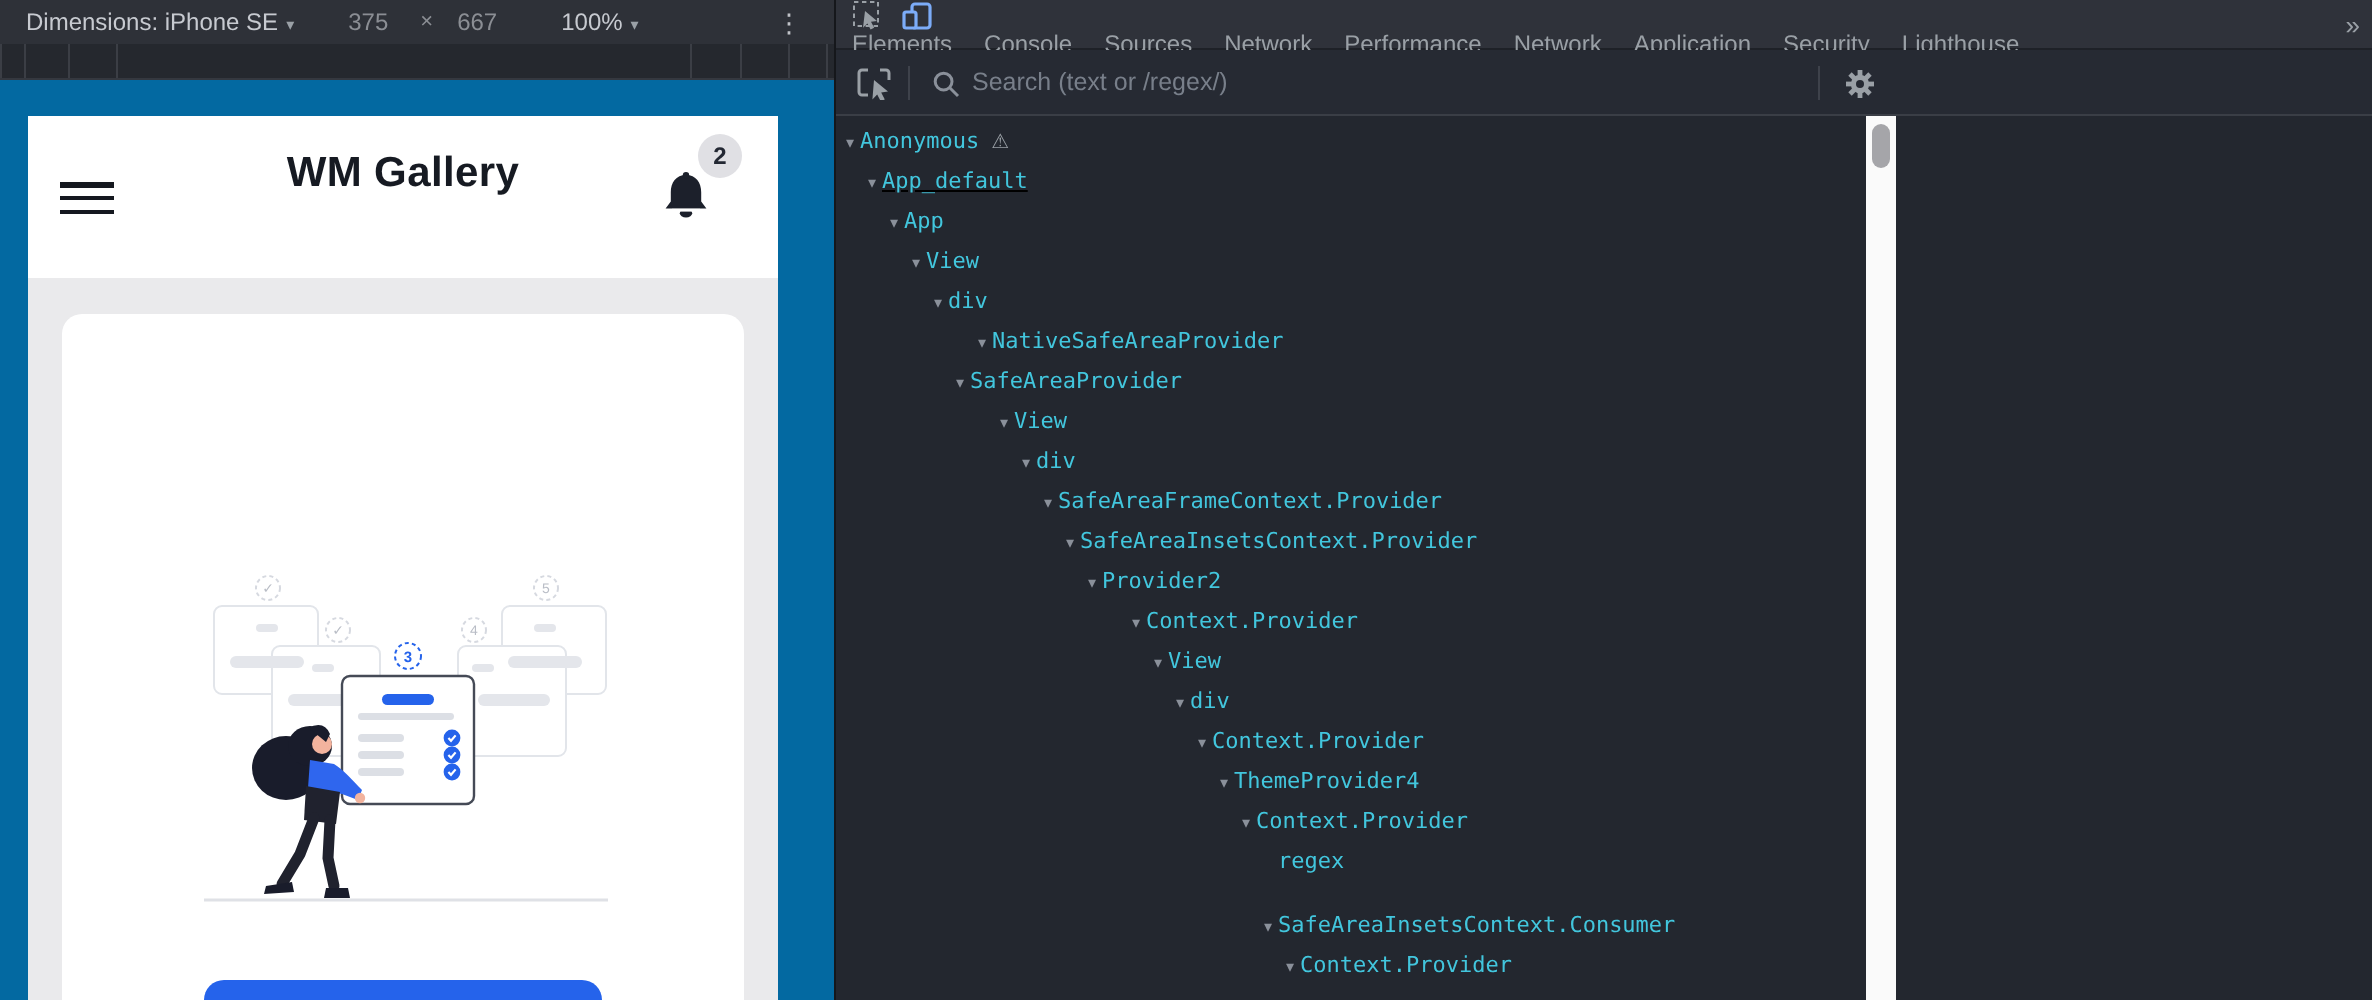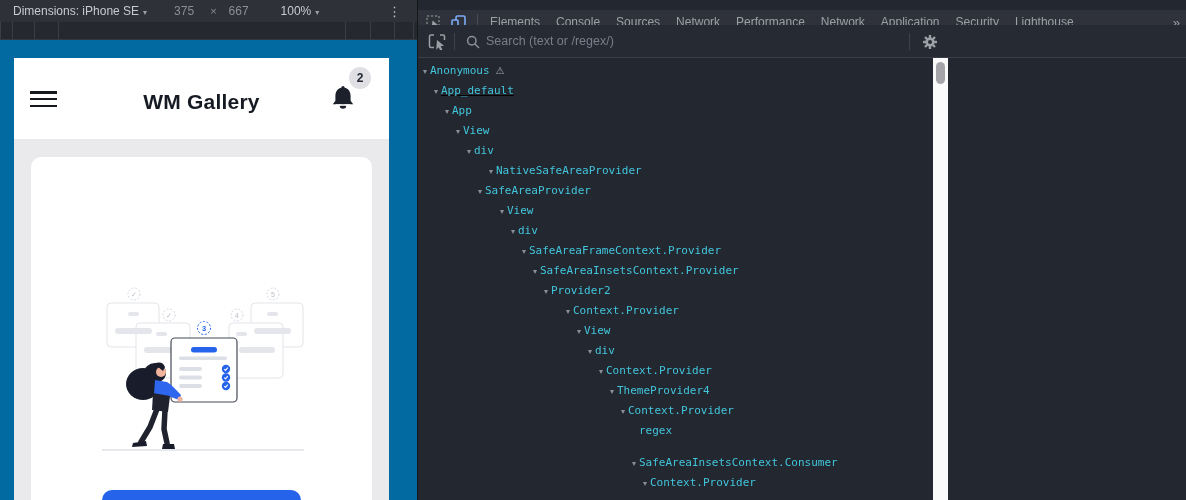--- a/index.html
+++ b/index.html
@@ -18,35 +18,35 @@
   .h-field { margin-left:12px; }
   .zoom-select { margin-left:32px; }
   .more-menu { margin-left:auto; margin-right:17px; color:#c0c3c8; font-size:13px; letter-spacing:0; }
   .ruler { position:absolute; left:0; top:22px; width:418px; height:18px; background:#25282e; border-bottom:1px solid #35383f; }
   .ruler .tick { position:absolute; top:0; bottom:0; width:1px; background:#3b3e45; }
 
   .phone { position:absolute; left:14px; top:58px; width:375px; height:442px; background:#ffffff; overflow:hidden; }
   .app-header { position:relative; height:81px; background:#ffffff; }
   .hamburger { position:absolute; left:16px; top:33px; width:27px; height:16px; cursor:pointer; }
   .hamburger i { display:block; height:2.5px; background:#15181f; margin-bottom:4.3px; }
-  .app-title { position:absolute; left:0; right:0; top:32px; text-align:center; font-size:21px; font-weight:600; color:#161a22; letter-spacing:0.2px; }
+  .app-title { position:absolute; left:0; right:0; top:17px; text-align:center; font-size:21px; font-weight:600; color:#161a22; letter-spacing:0.2px; }
   .bell-btn { position:absolute; right:33px; top:27px; width:26px; height:27px; cursor:pointer; }
   .badge { position:absolute; right:18px; top:9px; width:22px; height:22px; border-radius:50%; background:#e0e0e4;
     display:flex; align-items:center; justify-content:center; font-size:12px; font-weight:600; color:#232833; }
   .app-body { position:absolute; left:0; right:0; top:81px; bottom:-140px; background:#eaeaec; }
   .content-card { position:absolute; left:17px; right:17px; top:18px; height:460px; background:#ffffff; border-radius:10px; }
   .illus { position:absolute; left:63px; top:128px; }
   .primary-btn { position:absolute; left:71px; top:333px; width:199px; height:44px; border-radius:10px; background:#2563eb; border:none; cursor:pointer; }
 
   
   .vdivider { position:absolute; left:417px; top:0; width:1px; height:500px; background:#15171b; z-index:6; }
   .devtools { position:absolute; left:418px; top:0; width:768px; height:500px; background:#23272f; }
 
-  .tab-bar { position:absolute; left:0; top:10px; width:768px; height:25px; background:#2f323a; border-bottom:1px solid #1e2127;
-    display:flex; align-items:center; color:#9aa0a6; font-size:12px; }
+  .tab-bar { position:absolute; left:0; top:0; width:768px; height:25px; background:#2f323a; border-bottom:1px solid #1e2127;
+    display:flex; align-items:flex-start; color:#9aa0a6; font-size:12px;flex-direction:column; }
   .tbar-icons { display:flex; align-items:center; padding:0 6px 0 8px; gap:10px; }
   .tbar-div { width:1px; height:16px; background:#4a4d55; margin:auto 4px; }
   .tab { position:relative; display:flex; align-items:center; padding:0 8px; cursor:pointer; white-space:nowrap; }
   .tab.active { color:#7cacf8; }
   .tab.active::after { content:""; position:absolute; left:2px; right:2px; bottom:0; height:2px; background:#5f9df6; }
   .react-badge { width:14px; height:14px; border-radius:3px; background:#8a63d2; margin-right:5px;
     display:inline-flex; align-items:center; justify-content:center; }
   .overflow-chevrons { position:absolute; right:6px; top:0; height:25px; display:flex; align-items:center; color:#9aa0a6; font-size:13px; cursor:pointer; }
 
   .search-row { position:absolute; left:0; top:25px; width:768px; height:33px; background:#262a33; border-bottom:1px solid #3a3e46; }

